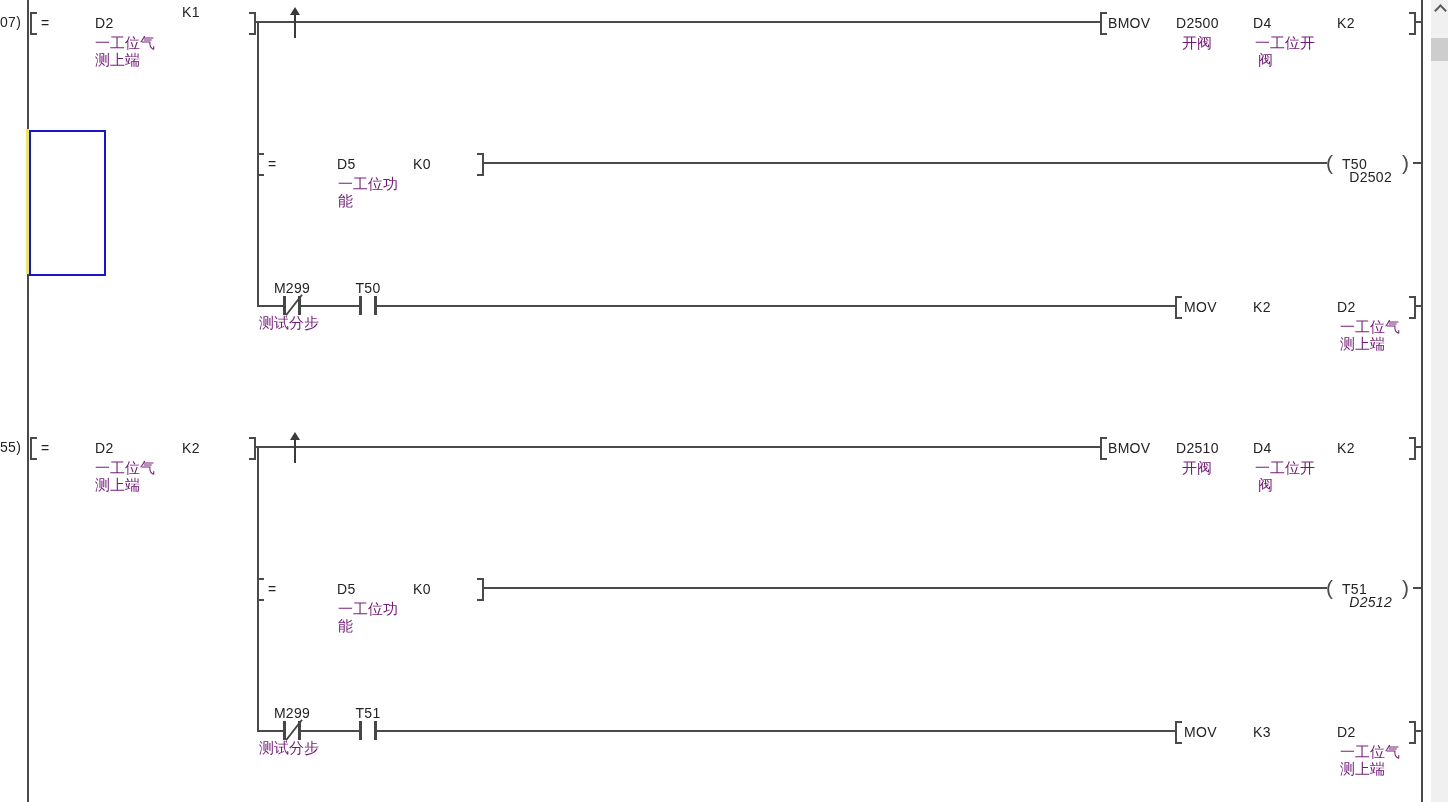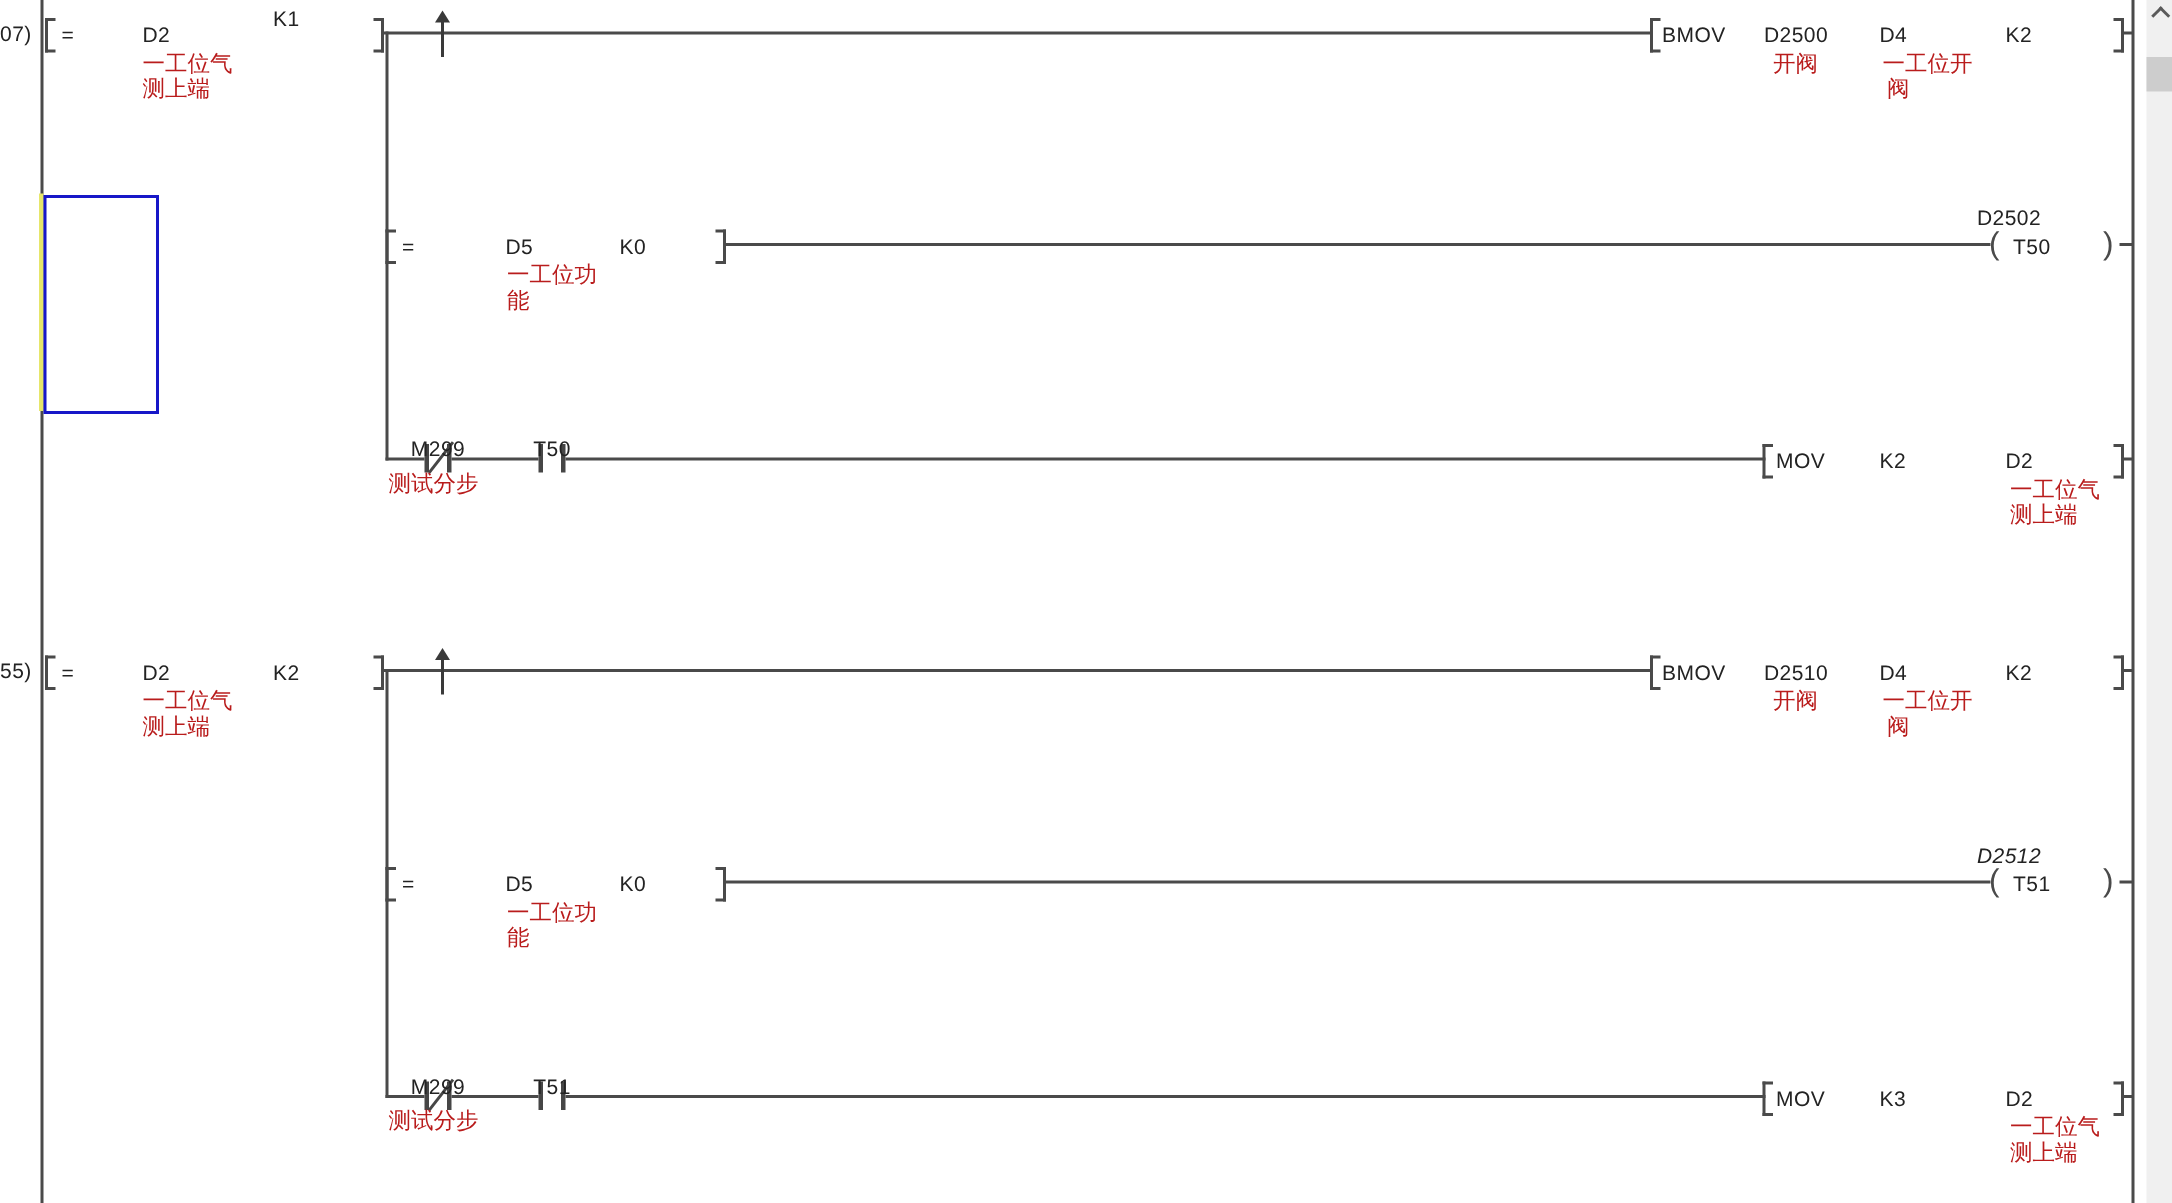--- a/index.html
+++ b/index.html
@@ -1,33 +1,33 @@
 <!DOCTYPE html>
 <html><head>
 <meta charset="utf-8">
 <style>
   html,body{margin:0;padding:0;}
   body{width:1448px;height:802px;background:#ffffff;overflow:hidden;position:relative;
        font-family:"Liberation Sans","DejaVu Sans",sans-serif;}
   .abs{position:absolute;}
   .t{position:absolute;white-space:nowrap;font-size:14px;color:#232323;letter-spacing:.3px;line-height:16px;}
-  .cmt{position:absolute;white-space:nowrap;font-size:15px;color:#b91c1c;line-height:17px;}
+  .cmt{position:absolute;white-space:nowrap;font-size:15px;color:#701a75;line-height:17px;}
   .wh{position:absolute;height:2px;background:#4a4a4a;}
   .wv{position:absolute;width:2px;background:#4a4a4a;}
   .lb{position:absolute;width:5px;height:19px;border-left:2px solid #4a4a4a;border-top:2px solid #4a4a4a;border-bottom:2px solid #4a4a4a;}
   .rb{position:absolute;width:5px;height:19px;border-right:2px solid #4a4a4a;border-top:2px solid #4a4a4a;border-bottom:2px solid #4a4a4a;}
   .paren{position:absolute;font-size:21px;line-height:21px;color:#4a4a4a;}
   .contact{position:absolute;width:18px;height:19px;background:#fff;border-left:3px solid #464646;border-right:3px solid #464646;box-sizing:border-box;}
   .slash{position:absolute;left:7px;top:-4px;width:2px;height:26px;background:#464646;transform:rotate(38deg);}
   .arrow{position:absolute;width:10px;height:31px;}
   .arrow .shaft{position:absolute;left:4px;top:5px;width:2px;height:26px;background:#3a3a3a;}
   .arrow .head{position:absolute;left:0;top:0;width:0;height:0;border-left:5px solid transparent;border-right:5px solid transparent;border-bottom:8px solid #3a3a3a;}
   .rung{position:absolute;left:0;width:1324px;height:400px;}
-  .ctr{text-align:center;margin-top:11px;}
-  .rgt{text-align:left;}
+  .ctr{text-align:center;}
+  .rgt{text-align:right;margin-top:32px;}
   .selbox{position:absolute;left:29px;top:130px;width:73px;height:142px;border:2px solid #1717c8;background:transparent;}
   .railmark{position:absolute;left:26px;top:129px;width:3px;height:145px;background:#e6e66a;}
   .scrollbar{position:absolute;left:1431px;top:0;width:17px;height:802px;background:#f0f0f0;}
   .scrollthumb{position:absolute;left:0;top:38px;width:17px;height:23px;background:#cdcdcd;}
   .chev{position:absolute;left:5px;top:6px;width:7px;height:7px;border-top:2px solid #5a5a5a;border-right:2px solid #5a5a5a;transform:rotate(-45deg);}
 </style>
 </head>
 <body>
 
 <div class="wv" style="left:27px;top:0;height:802px;"></div>

